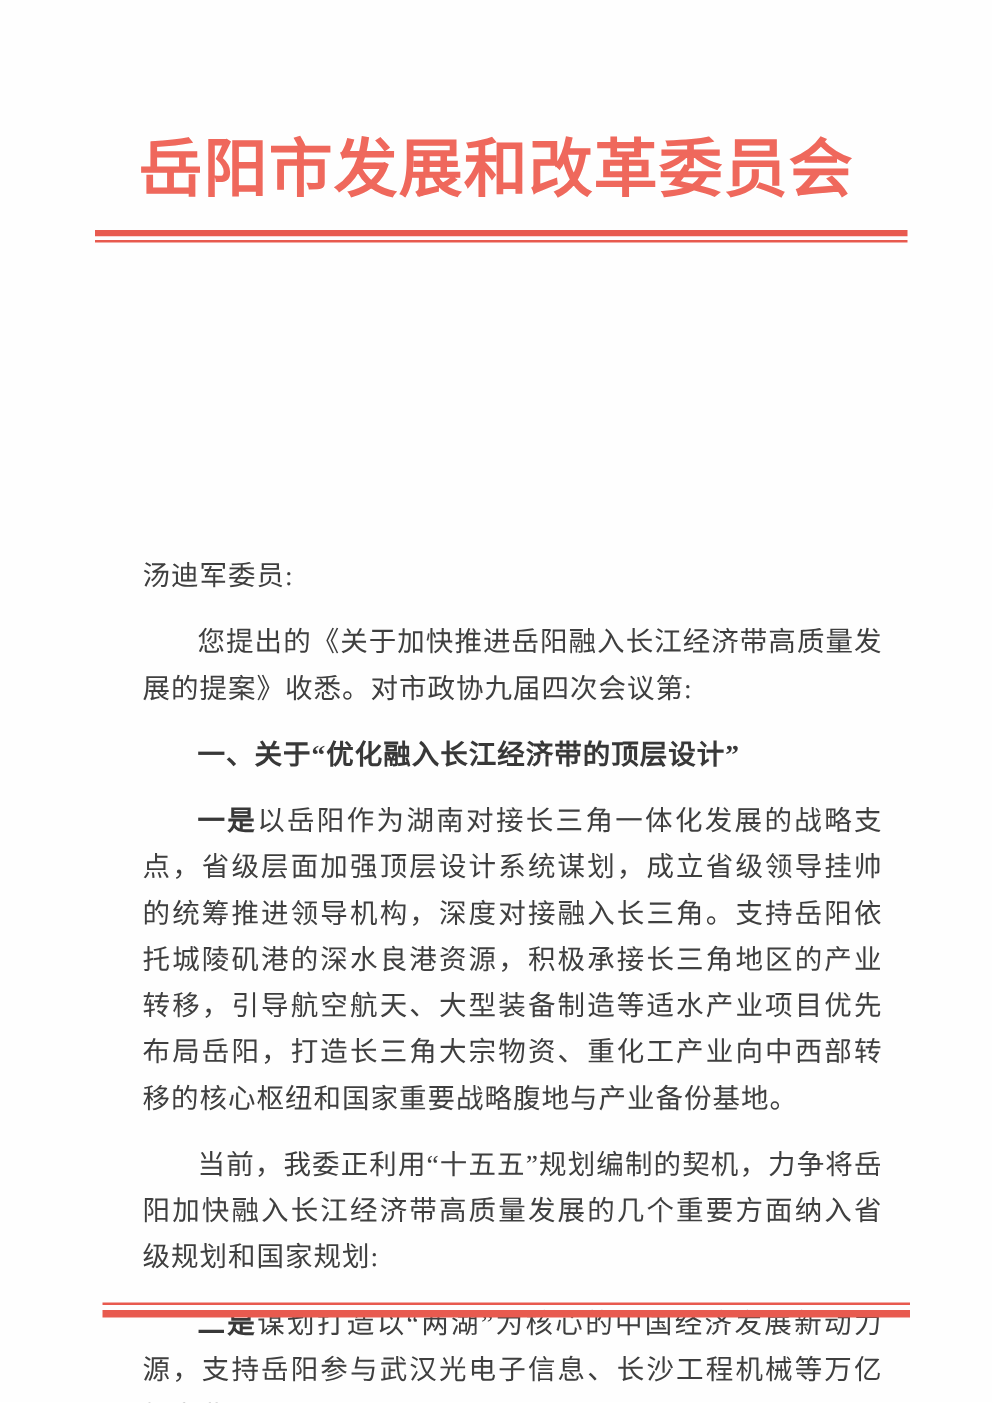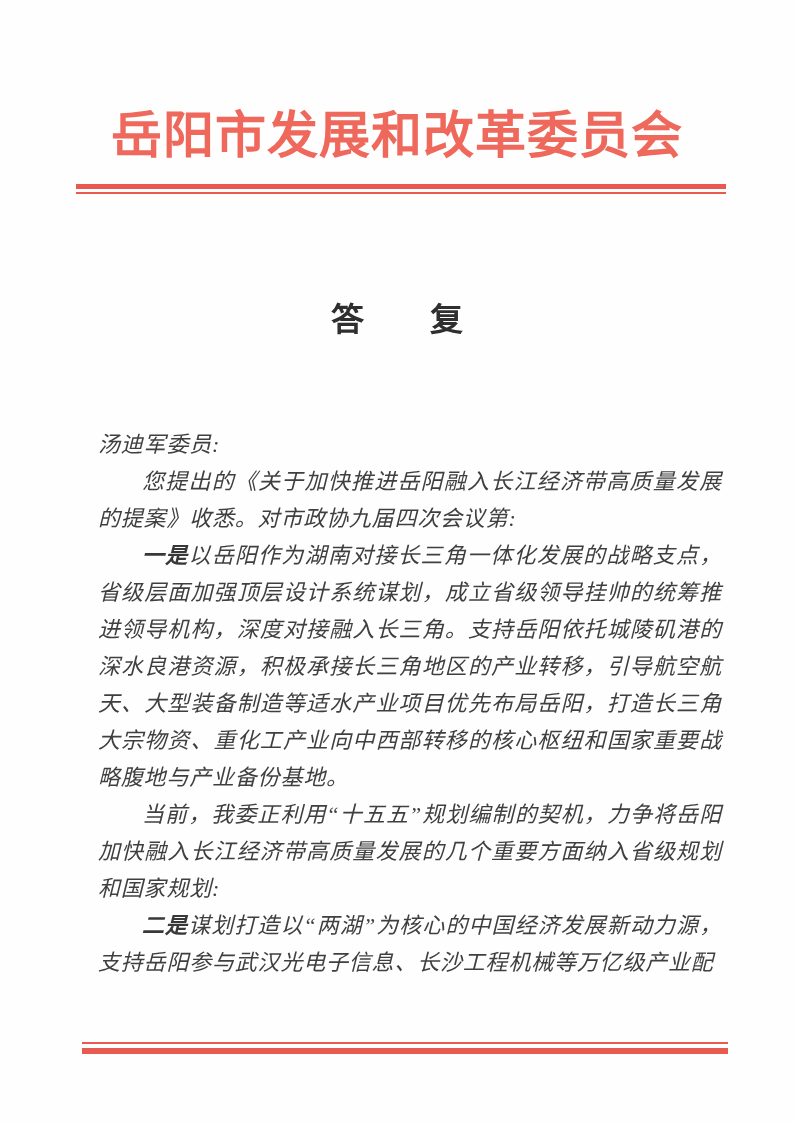--- a/index.html
+++ b/index.html
@@ -67,21 +67,21 @@
     position: absolute;
     top: 426px;
     left: 98px;
     right: 72px;
     color: var(--ink);
     font-size: 22px;
     line-height: 37px;
     letter-spacing: 0.8px;
     text-align: justify;
   }
-  .letter-body p { margin: 0; font-style: italic; }
+  .letter-body p { margin: 16px; }
   .p-indent { text-indent: 2em; }
   .p-bold { font-weight: bold; color: #383838; }
   .lead { font-weight: bold; color: #383838; }
   .footer-rule {
     position: absolute;
     top: 1042px;
     left: 82px;
     width: 646px;
   }
   .footer-rule .thin { height: 2px; background: var(--rule-red); }
@@ -96,26 +96,26 @@
   <div class="letterhead">岳阳市发展和改革委员会</div>
 
   <div class="header-rule">
     <div class="thick"></div>
     <div class="gap"></div>
     <div class="thin"></div>
   </div>
 
 
   <div class="doc-title">
-    <div>答　　复</div>
   </div>
 
   <div class="letter-body">
     <p class="para"><span>汤迪军委员:</span></p>
     <p class="para p-indent"><span>您提出的《关于加快推进岳阳融入长江经济带高质量发展的提案》收悉。对市政协九届四次会议第:</span></p>
+    <p class="para p-indent p-bold"><span>一、关于“优化融入长江经济带的顶层设计”</span></p>
     <p class="para p-indent"><b class="lead">一是</b><span>以岳阳作为湖南对接长三角一体化发展的战略支点，省级层面加强顶层设计系统谋划，成立省级领导挂帅的统筹推进领导机构，深度对接融入长三角。支持岳阳依托城陵矶港的深水良港资源，积极承接长三角地区的产业转移，引导航空航天、大型装备制造等适水产业项目优先布局岳阳，打造长三角大宗物资、重化工产业向中西部转移的核心枢纽和国家重要战略腹地与产业备份基地。</span></p>
     <p class="para p-indent"><span>当前，我委正利用“十五五”规划编制的契机，力争将岳阳加快融入长江经济带高质量发展的几个重要方面纳入省级规划和国家规划:</span></p>
     <p class="para p-indent"><b class="lead">二是</b><span>谋划打造以“两湖”为核心的中国经济发展新动力源，支持岳阳参与武汉光电子信息、长沙工程机械等万亿级产业配</span></p>
   </div>
 
   <div class="footer-rule">
     <div class="thin"></div>
     <div class="gap"></div>
     <div class="thick"></div>
   </div>

